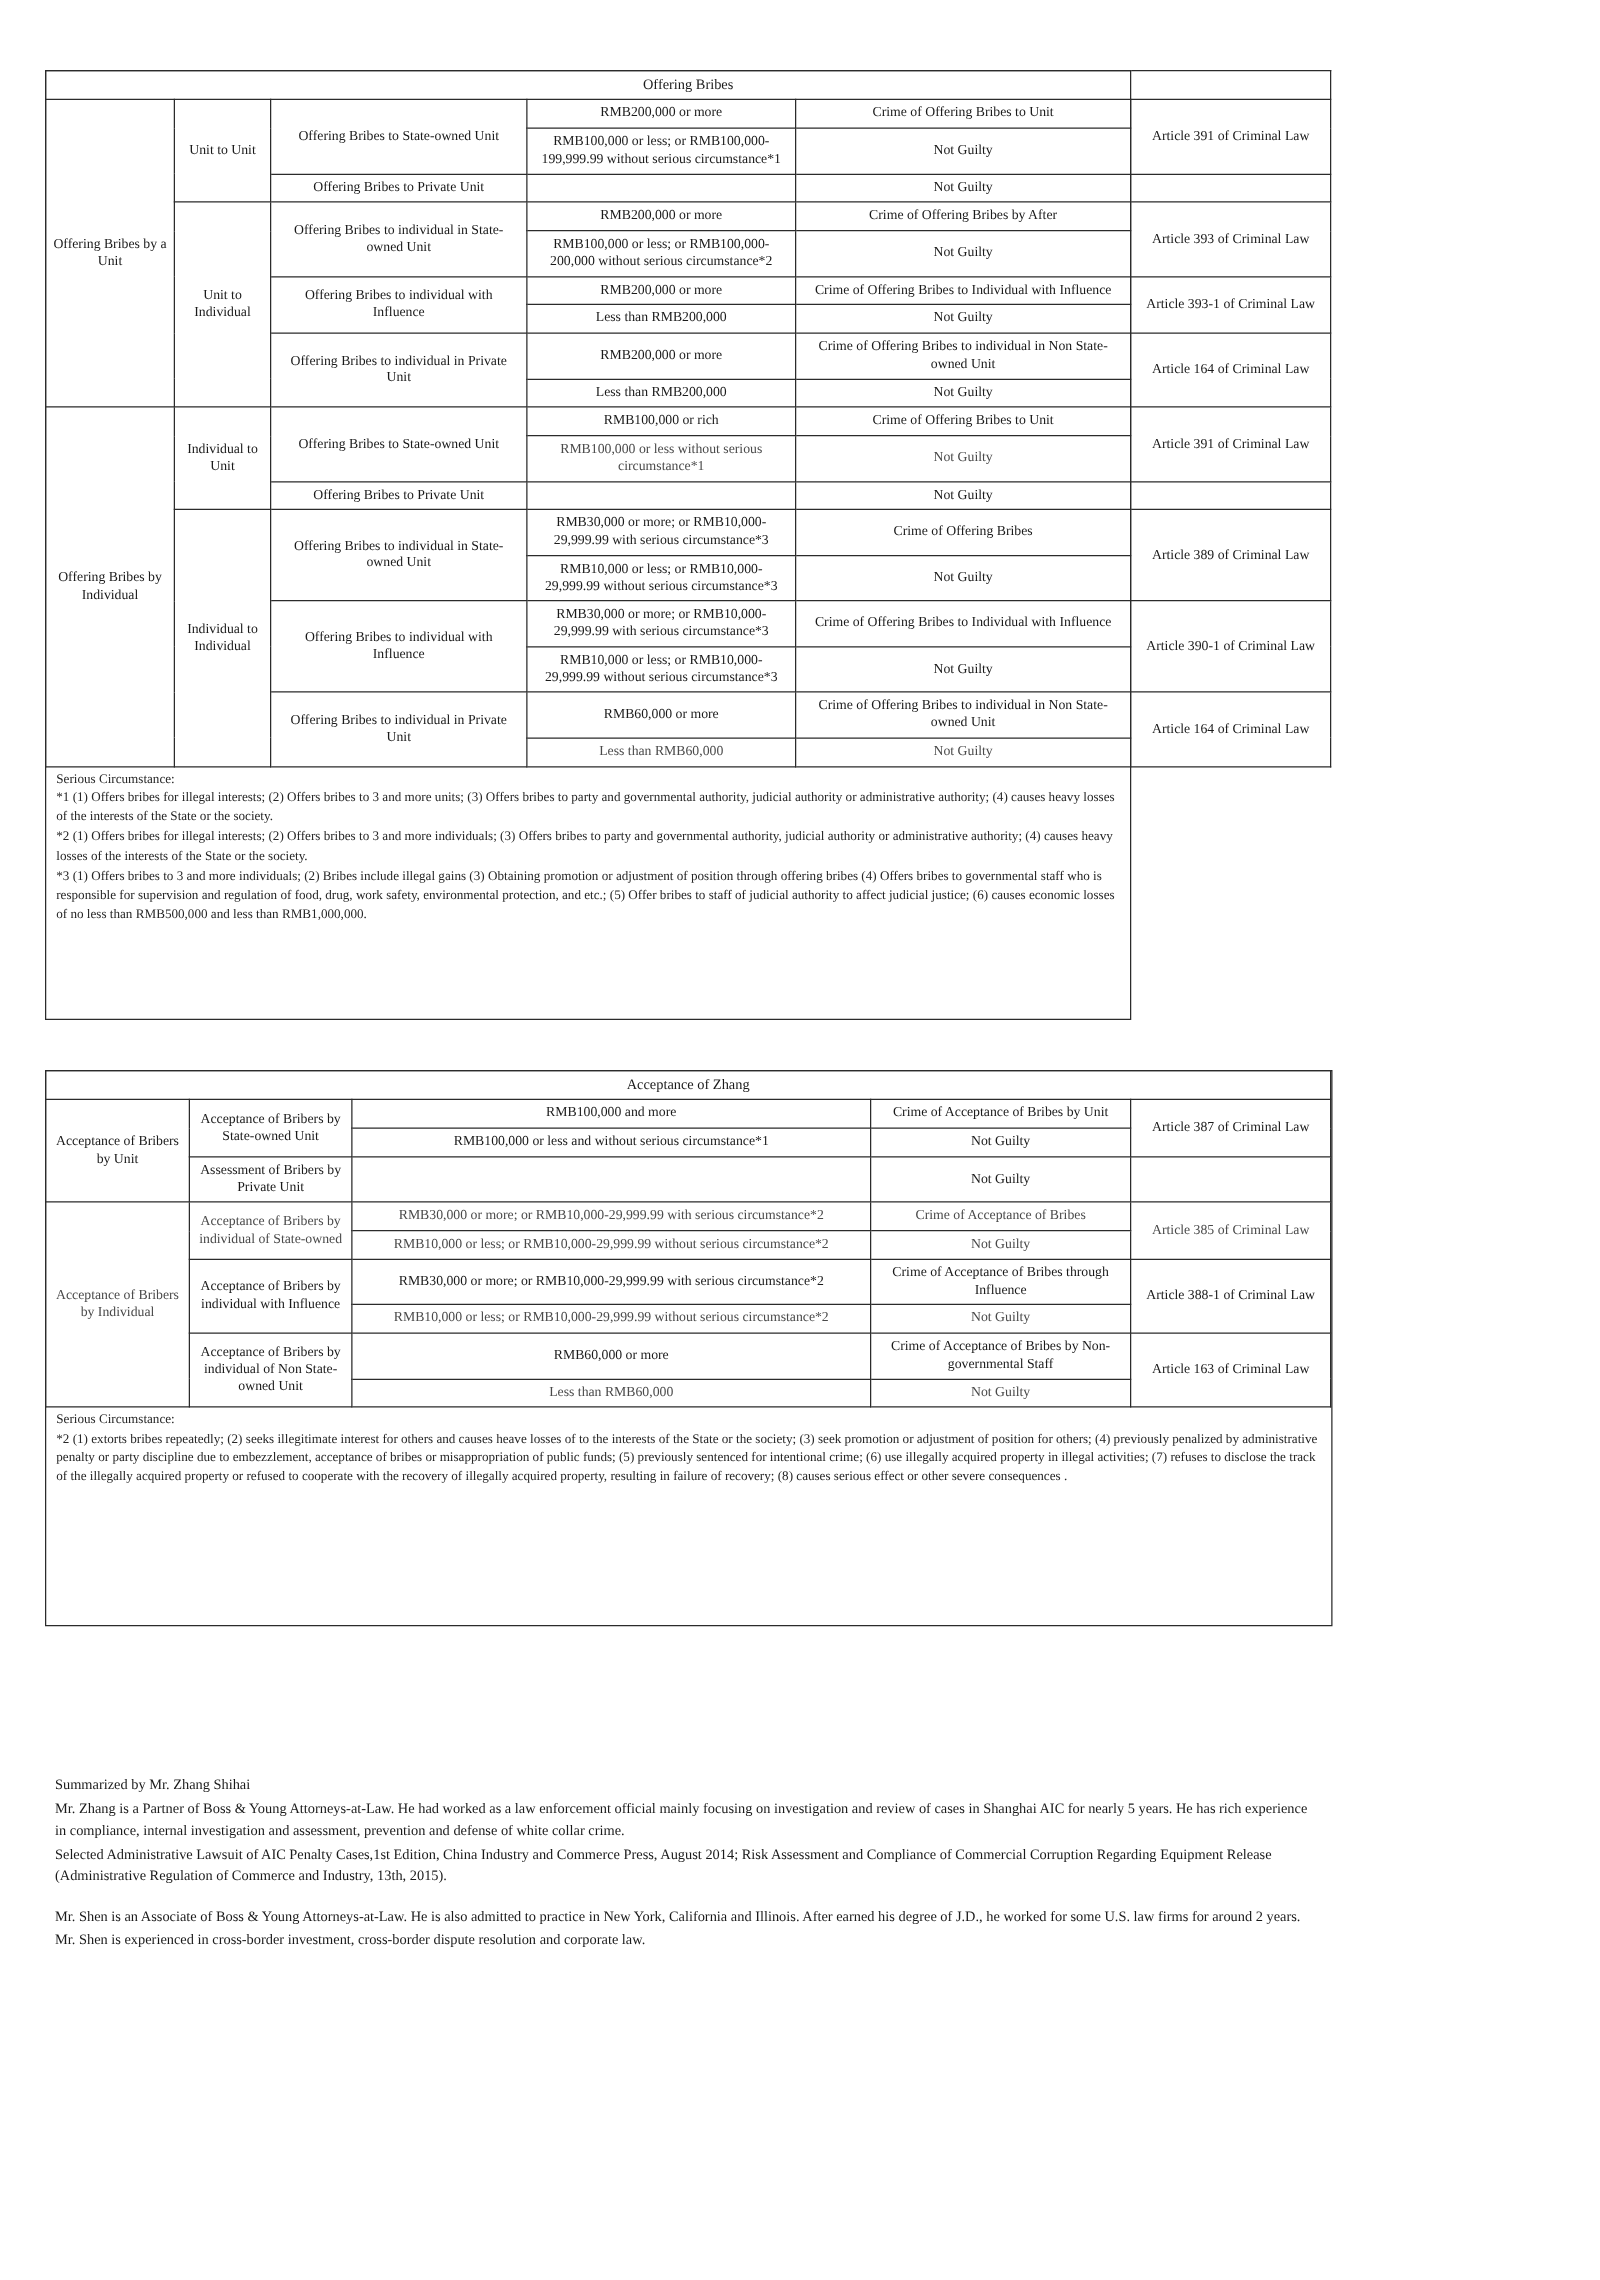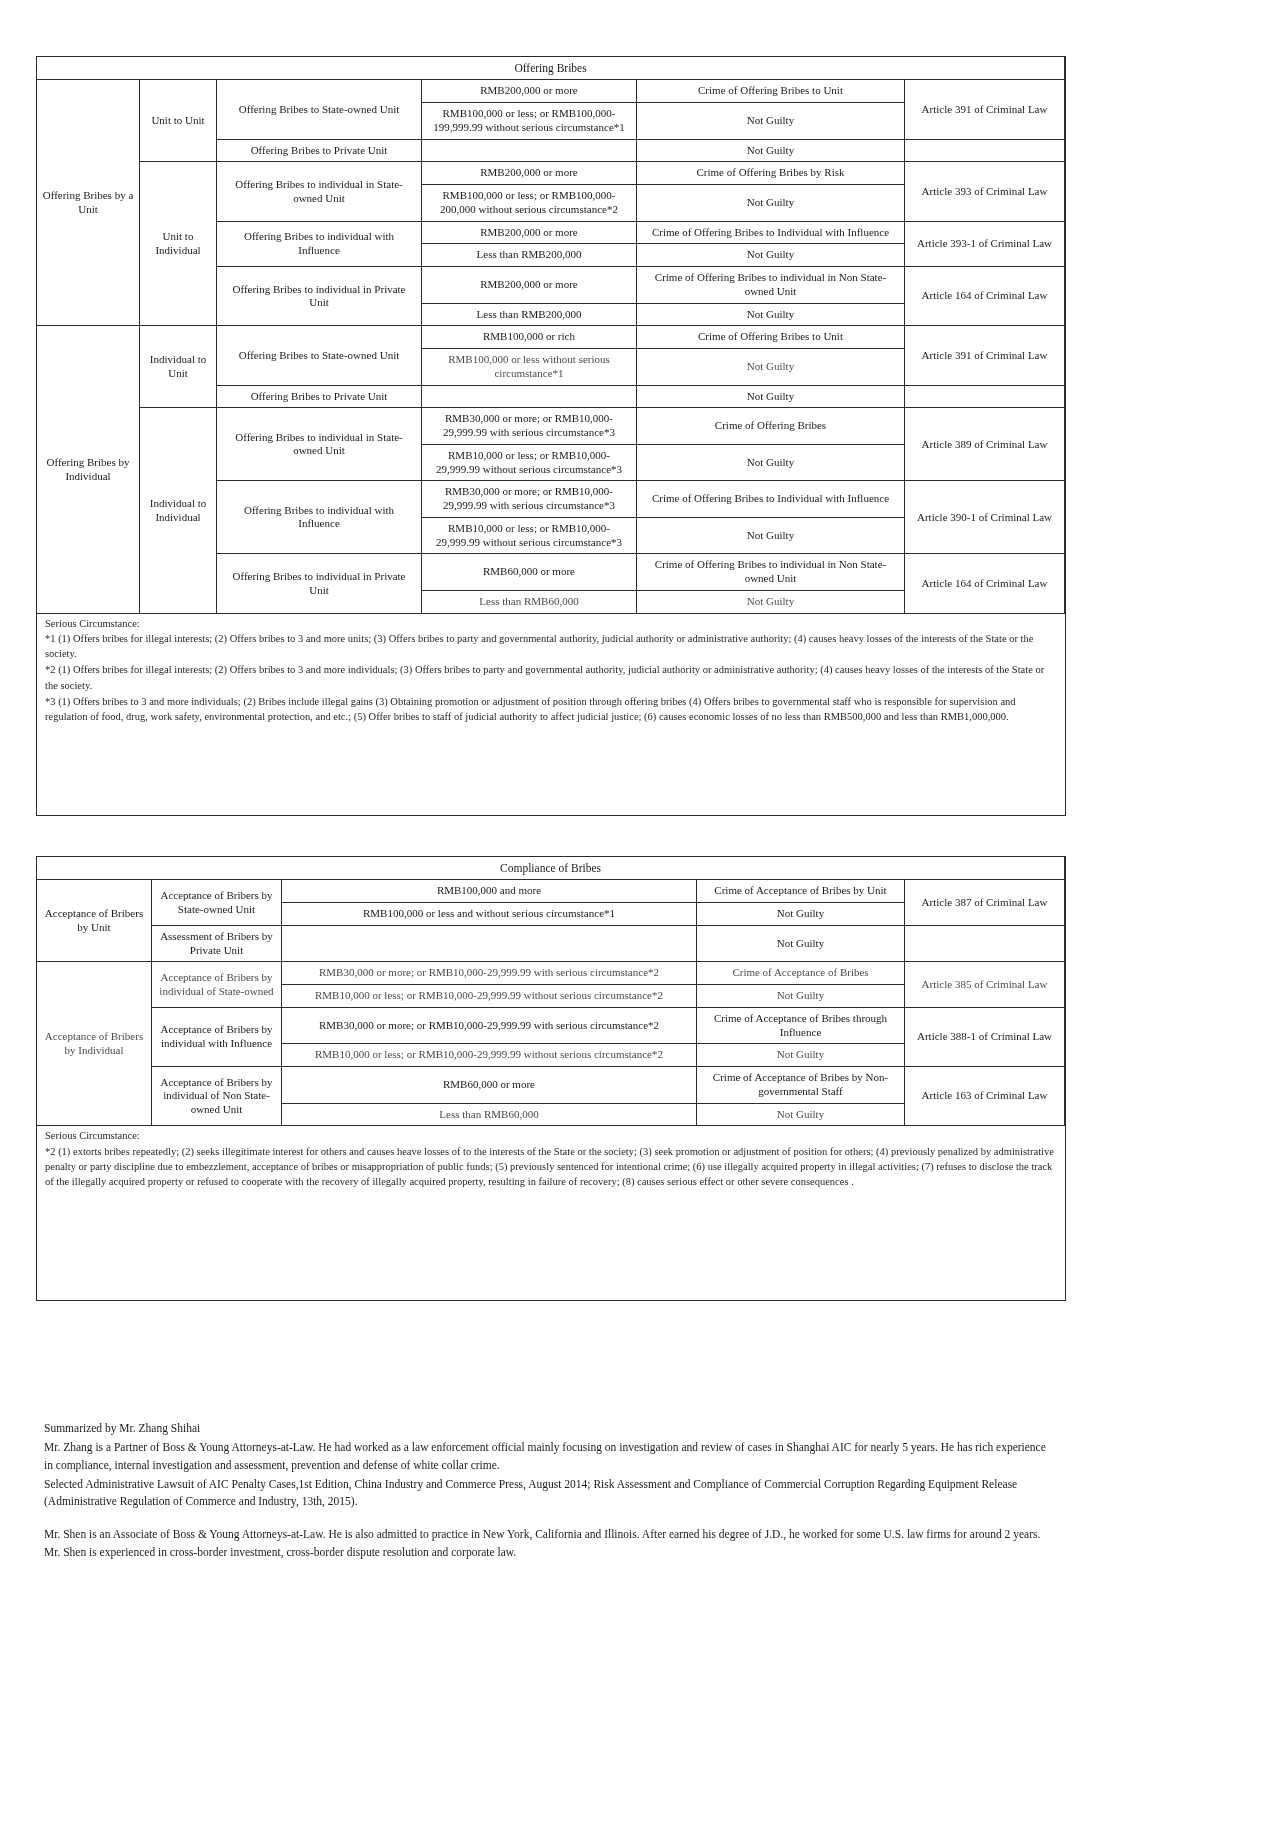--- a/index.html
+++ b/index.html
@@ -50,21 +50,21 @@
   .block {
     border: 1px solid #2b2b2b;
     margin: 0 auto;
     box-sizing: border-box;
     background: #fff;
   }
   #block-offering {
     position: absolute;
     left: 36px;
     top: 56px;
-    width: 1030px;
+    width: 869px;
     height: 760px;
   }
   #block-acceptance {
     position: absolute;
     left: 36px;
     top: 856px;
     width: 1030px;
     height: 445px;
   }
   .block .doc-table {
@@ -140,21 +140,21 @@
           <tr>
             <td>Offering Bribes to Private Unit</td>
             <td></td>
             <td>Not Guilty</td>
             <td></td>
           </tr>
           <tr>
             <td rowspan="6">Unit to Individual</td>
             <td rowspan="2">Offering Bribes to individual in State-owned Unit</td>
             <td>RMB200,000 or more</td>
-            <td>Crime of Offering Bribes by Risk</td>
+            <td>Crime of Offering Bribes by After</td>
             <td rowspan="2">Article 393 of Criminal Law</td>
           </tr>
           <tr>
             <td>RMB100,000 or less; or RMB100,000-200,000 without serious circumstance*2</td>
             <td>Not Guilty</td>
           </tr>
           <tr>
             <td rowspan="2">Offering Bribes to individual with Influence</td>
             <td>RMB200,000 or more</td>
             <td>Crime of Offering Bribes to Individual with Influence</td>
@@ -237,21 +237,21 @@
     <table class="doc-table">
       <colgroup>
         <col style="width:115px">
         <col style="width:130px">
         <col style="width:415px">
         <col style="width:208px">
         <col style="width:160px">
       </colgroup>
       <tbody id="acceptance-body">
           <tr>
-            <td colspan="5" class="title-cell">Compliance of Bribes</td>
+            <td colspan="5" class="title-cell">Acceptance of Zhang</td>
           </tr>
           <tr>
             <td rowspan="3">Acceptance of Bribers by Unit</td>
             <td rowspan="2">Acceptance of Bribers by State-owned Unit</td>
             <td>RMB100,000 and more</td>
             <td>Crime of Acceptance of Bribes by Unit</td>
             <td rowspan="2">Article 387 of Criminal Law</td>
           </tr>
           <tr>
             <td>RMB100,000 or less and without serious circumstance*1</td>

